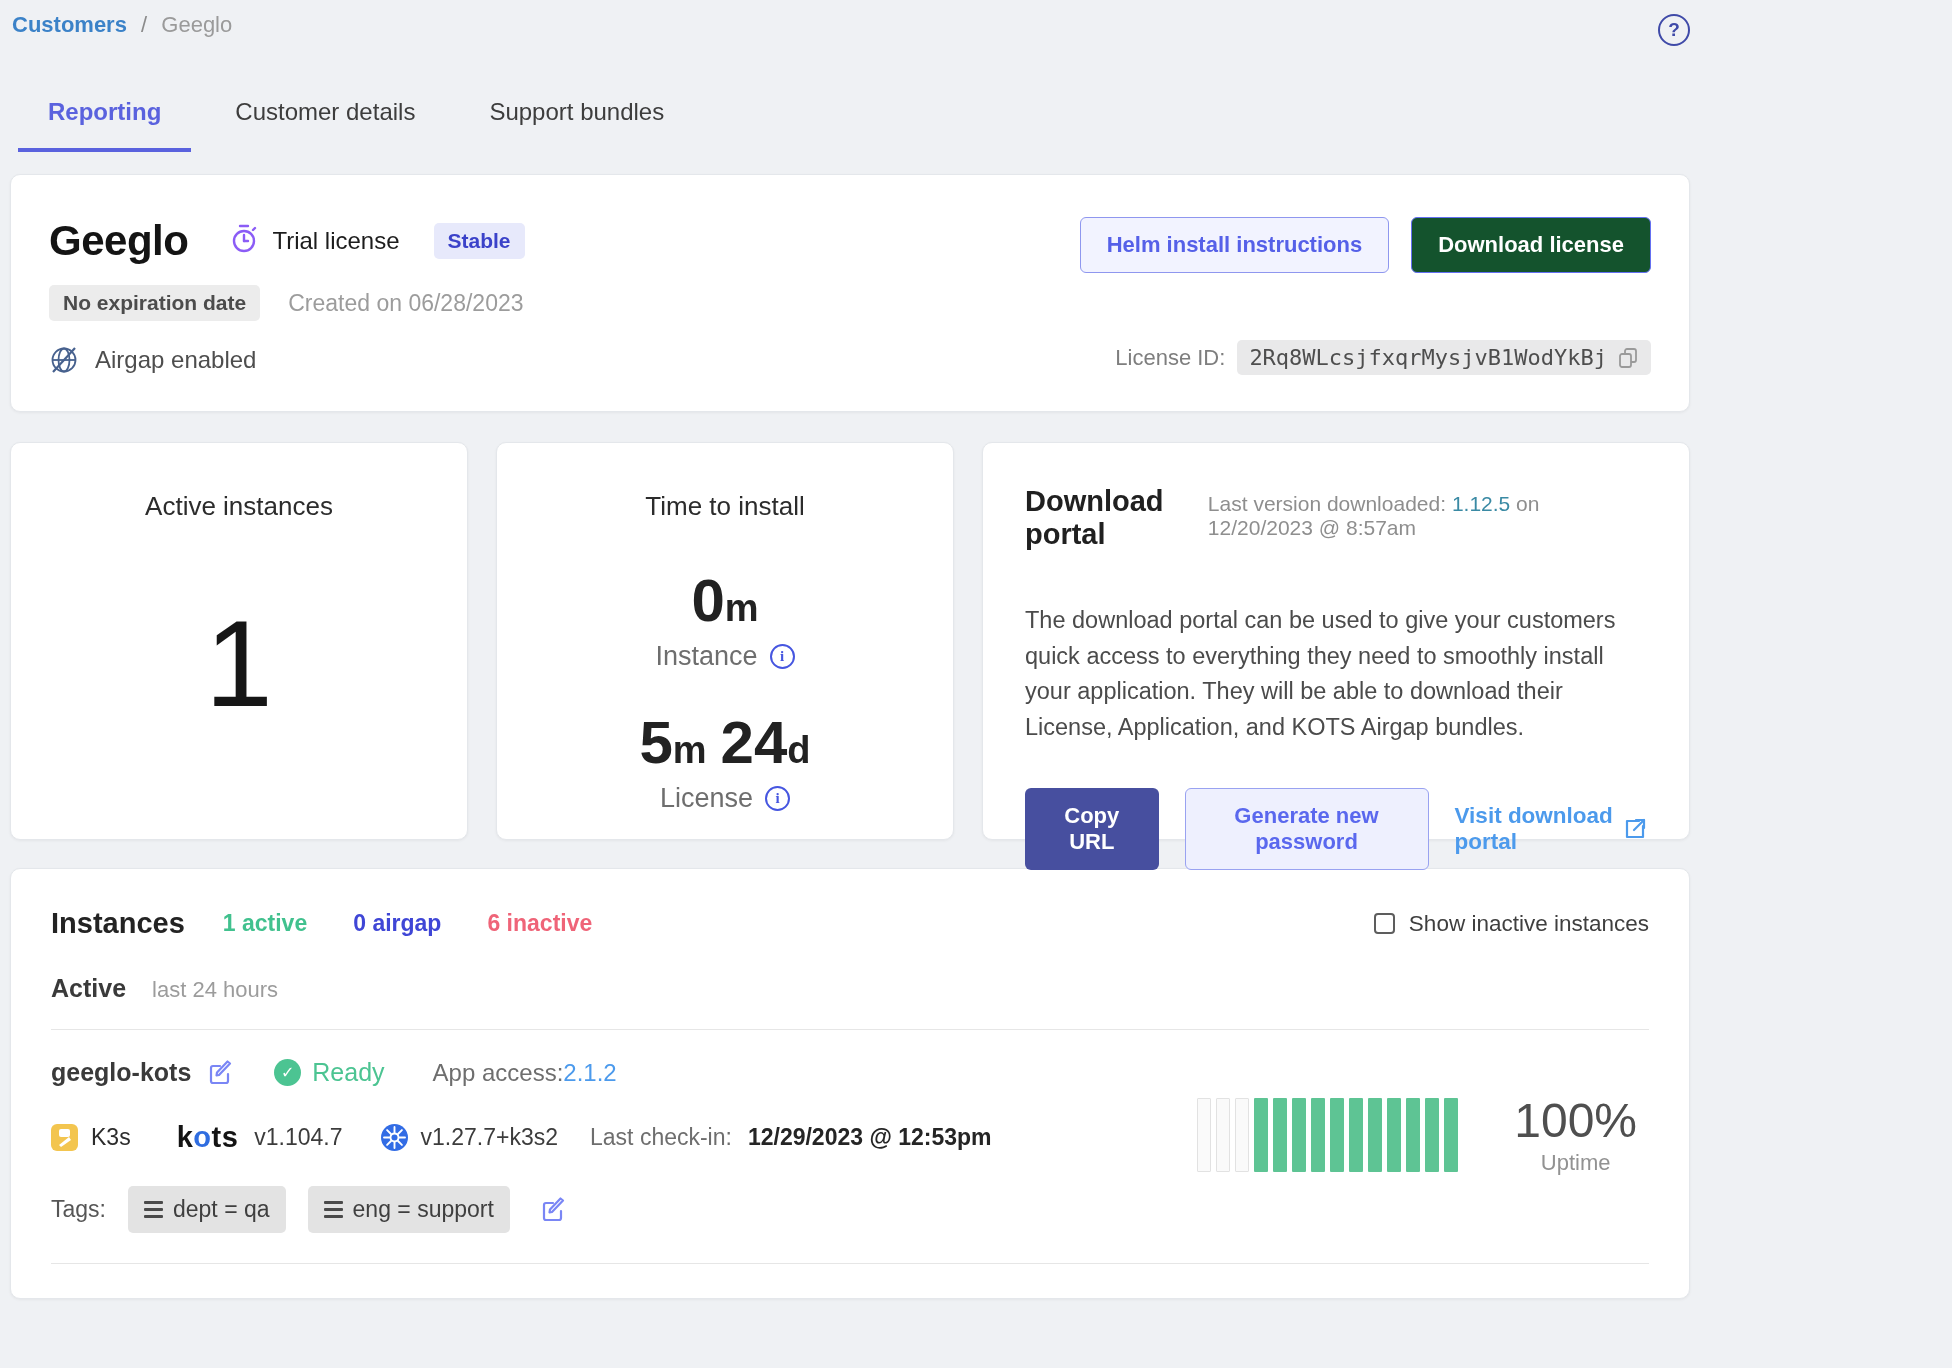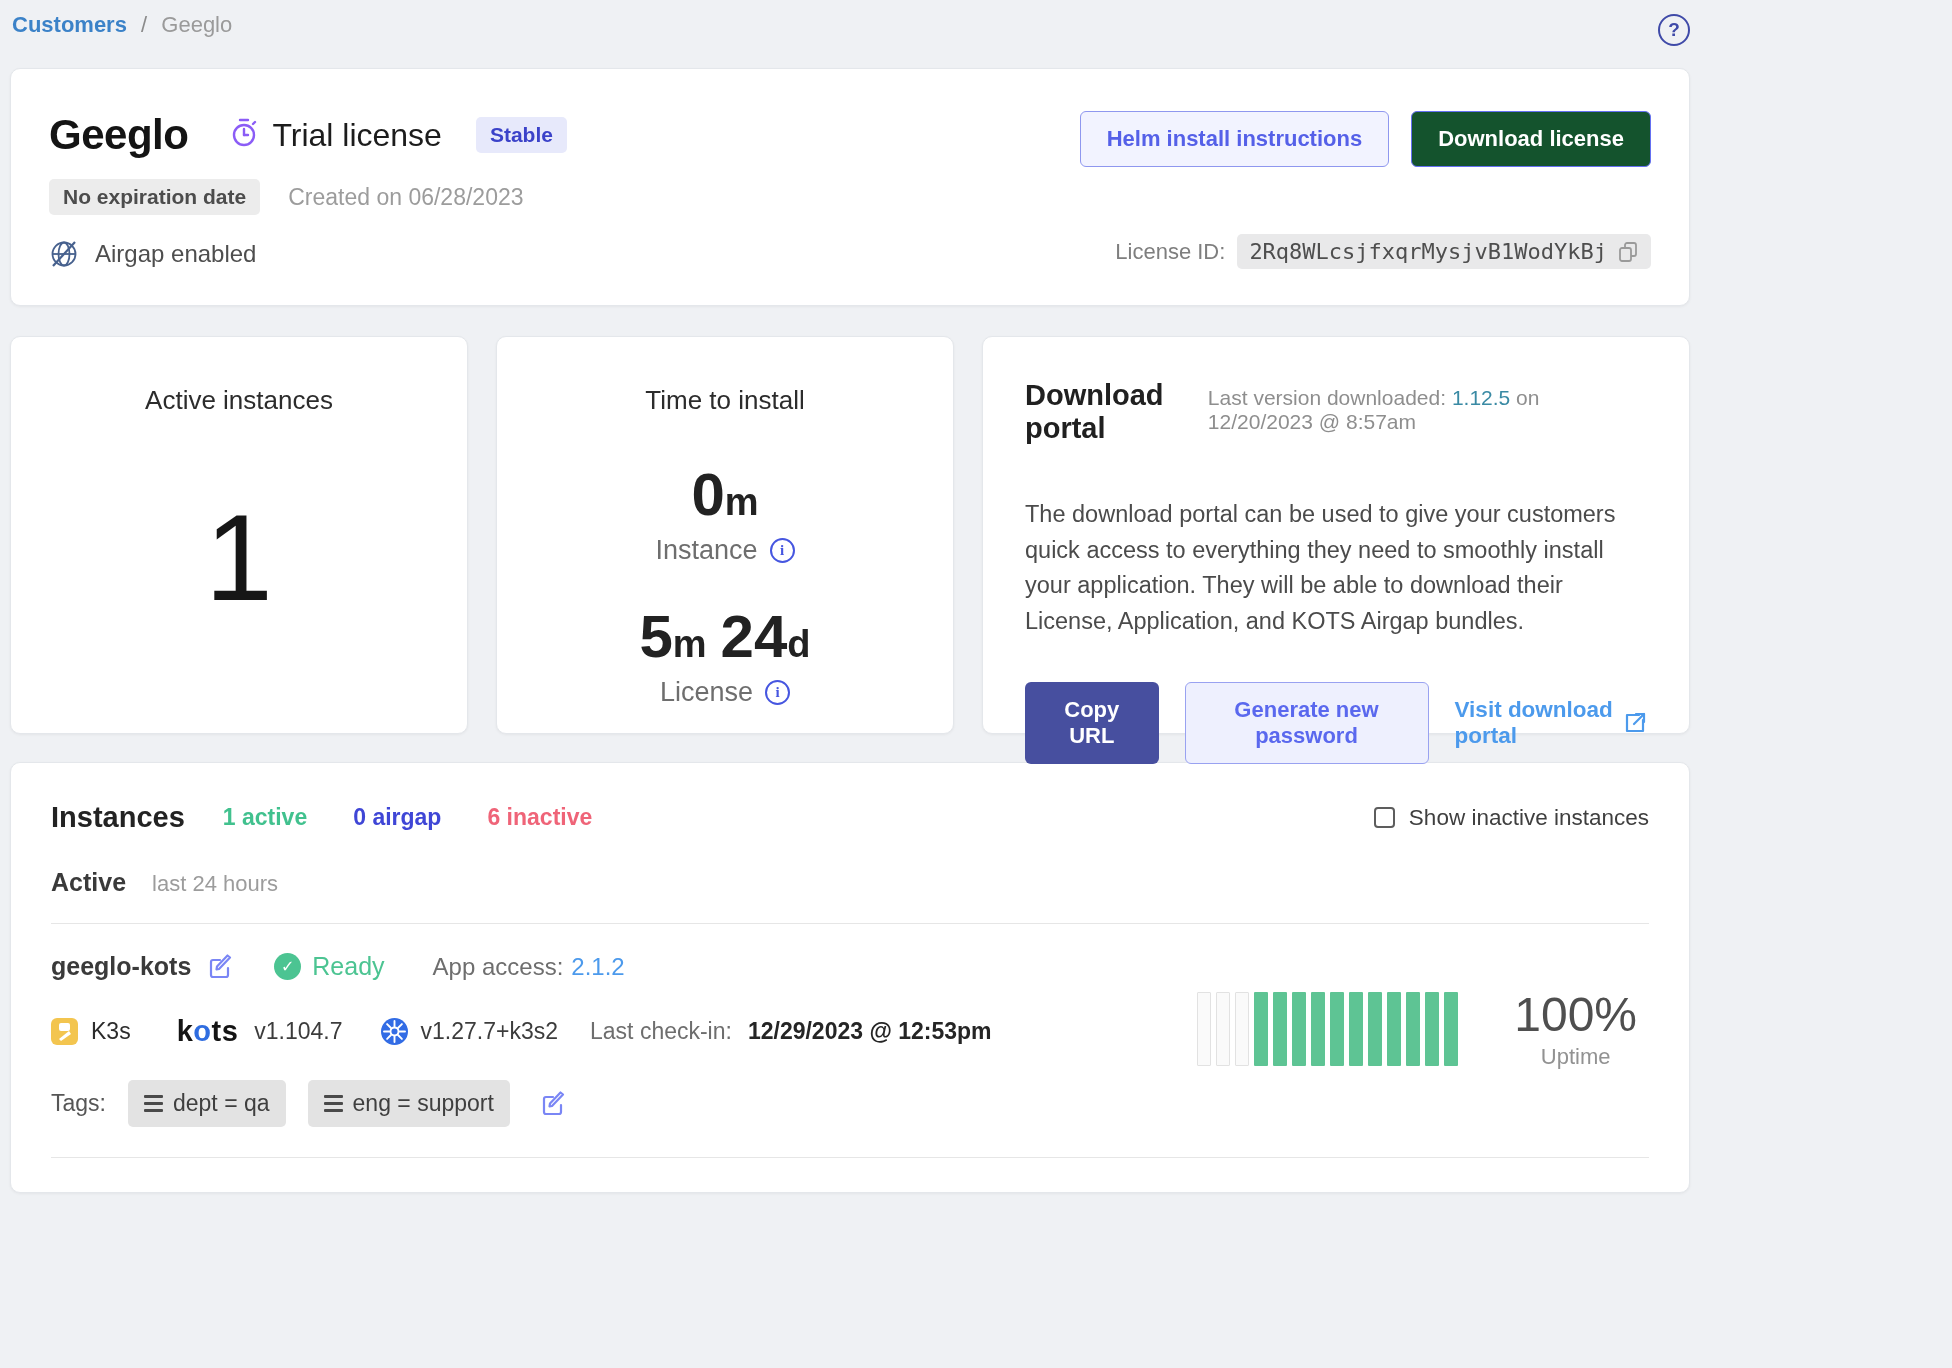--- a/index.html
+++ b/index.html
@@ -21,21 +21,21 @@
   .tab.active { color:var(--accent); font-weight:700; border-bottom-color:var(--accent); }
   .tab + .tab { margin-left:14px; }
 
   
   .card { background:#fff; border:1px solid #e4e7eb; border-radius:10px; box-shadow:0 1px 3px rgba(0,0,0,.05); }
 
   
   .license-card { margin-top:22px; padding:42px 38px 36px 38px; display:flex; justify-content:space-between; }
   .lc-title-row { display:flex; align-items:center; }
   .customer-name { font-size:42px; font-weight:700; color:#141414; letter-spacing:-.5px; }
-  .license-type { font-size:32px; color:#1c1c1c; margin-left:14px; }
+  .license-type { font-size:24px; color:#1c1c1c; margin-left:14px; }
   .icon-stopwatch { margin-left:42px; }
   .badge { display:inline-block; border-radius:5px; padding:6px 14px; font-size:21px; }
   .badge.stable { background:#e7e9fb; color:#3b42c9; font-weight:700; margin-left:34px; }
   .badge.gray { background:#ececec; color:#4c4c4c; font-weight:600; }
   .lc-meta-row { margin-top:20px; display:flex; align-items:center; }
   .created { font-size:23px; color:#9c9c9c; margin-left:28px; }
   .lc-airgap-row { margin-top:24px; display:flex; align-items:center; gap:16px; font-size:24px; color:#4e4e4e; }
   .lc-right { display:flex; flex-direction:column; align-items:flex-end; justify-content:space-between; }
   .lc-buttons { display:flex; gap:22px; }
   .btn { font-family:inherit; font-size:22px; font-weight:600; border-radius:6px; padding:14px 26px; cursor:pointer; }
@@ -90,21 +90,21 @@
 
   .inst-row { display:flex; align-items:center; margin-top:6px; }
   .inst-left { flex:1; padding-top:22px; }
   .line1 { display:flex; align-items:center; }
   .inst-name { font-size:25px; font-weight:700; color:#3a3a3a; }
   .edit-icon { margin-left:16px; cursor:pointer; display:flex; }
   .ready { display:flex; align-items:center; gap:11px; margin-left:40px; }
   .ready-circle { width:27px; height:27px; border-radius:50%; background:#4cc492; color:#fff; font-size:16px; font-weight:700; display:flex; align-items:center; justify-content:center; }
   .ready-text { font-size:25px; color:#4cc492; }
   .appver { margin-left:48px; font-size:24px; color:#6e6e6e; }
-  .appver a { color:var(--link_blue); text-decoration:none; cursor:pointer; margin-left:8px; }
+  .appver a { color:var(--link_blue); text-decoration:none; cursor:pointer; margin-left:0; }
   .line2 { display:flex; align-items:center; margin-top:34px; }
   .dist { display:flex; align-items:center; gap:13px; font-size:23px; color:#2c2c2c; }
   .kots-logo { margin-left:46px; font-size:29px; font-weight:700; color:#141414; letter-spacing:.5px; }
   .kots-logo .o { color:#2f6de0; }
   .kver { margin-left:16px; font-size:23px; color:#3c3c3c; }
   .k8s { display:flex; align-items:center; gap:13px; margin-left:38px; font-size:23px; color:#3c3c3c; }
   .checkin-label { margin-left:32px; font-size:23px; color:#6e6e6e; }
   .checkin-value { margin-left:16px; font-size:23px; font-weight:700; color:#252525; }
   .line3 { display:flex; align-items:center; margin-top:32px; }
   .tags-label { font-size:23px; color:#565656; }
@@ -129,20 +129,25 @@
 
   <div class="topbar">
     <div class="breadcrumb">
       <a>Customers</a>
       <span class="sep">/</span>
       <span class="current">Geeglo</span>
     </div>
     <div class="help-circle">?</div>
   </div>
 
+  <div class="tabs">
+    <div class="tab active">Reporting</div>
+    <div class="tab">Customer details</div>
+    <div class="tab">Support bundles</div>
+  </div>
 
   <div class="card license-card">
     <div class="lc-left">
       <div class="lc-title-row">
         <span class="customer-name">Geeglo</span>
         <span class="icon-stopwatch">
           <svg width="28" height="30" viewBox="0 0 28 30" fill="none" stroke="#8b5cf6" stroke-width="2.4" stroke-linecap="round">
             <circle cx="14" cy="17" r="10"></circle>
             <line x1="14" y1="17" x2="14" y2="11"></line>
             <line x1="14" y1="17" x2="18" y2="17"></line>

